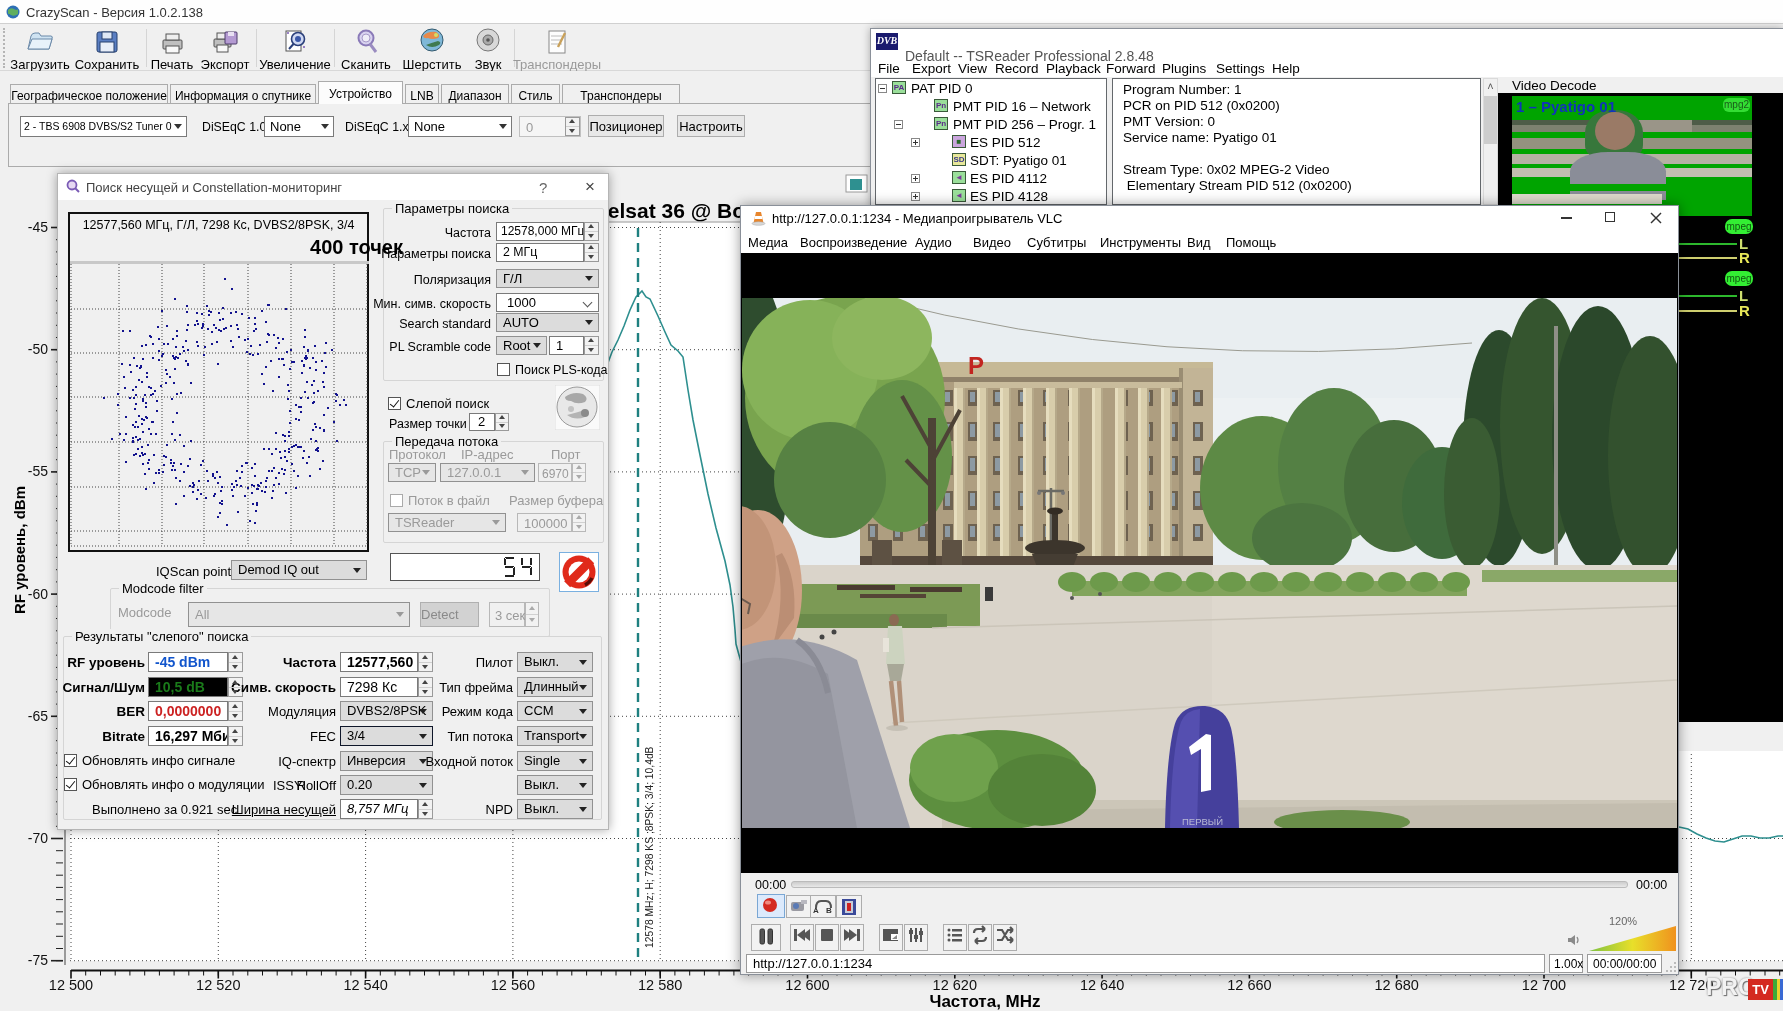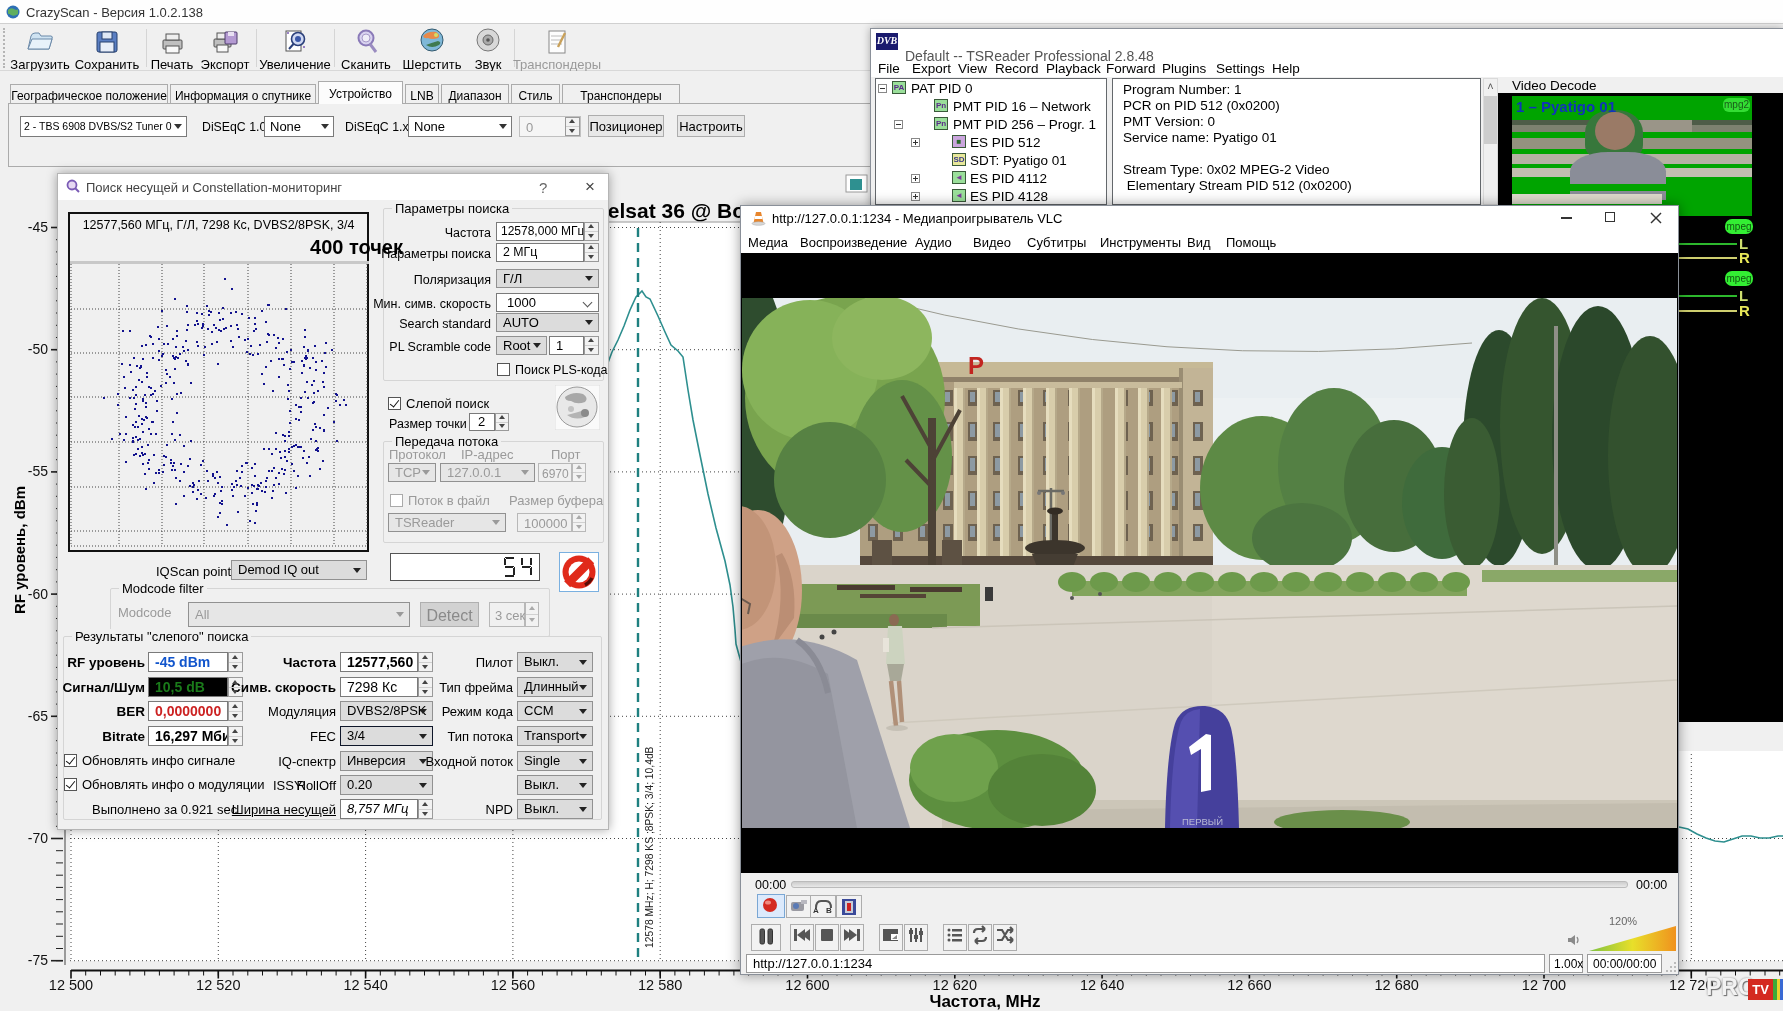--- a/index.html
+++ b/index.html
@@ -994,21 +994,21 @@
     <circle cx="20" cy="20" r="10.5" fill="#fff"></circle>
     <rect x="3" y="16" width="34" height="8.5" fill="#e02a1a" transform="rotate(-45 20 20)"></rect>
     <path d="M33 26 A16.5 16.5 0 0 1 26 33" stroke="#5a0c06" stroke-width="3.5" fill="none"></path>
   </svg>
 <div class="grp" style="left:110px;top:588px;width:440px;height:49px;z-index:11">
     <span>Modcode filter</span>
   </div>
 <span class="lbl dis" style="left:118px;top:605px;z-index:11">Modcode</span>
 <div class="abs" style="left:188px;top:602px;width:222px;height:25px;background:#e6e6e6;border:1px solid #919191;z-index:11;font-size:13px;color:#9a9a9a;padding:4px 0 0 6px;white-space:nowrap;overflow:hidden">All</div>
 <div class="abs" style="z-index:12;left:396px;top:612px;width:0;height:0;border-left:4.5px solid transparent;border-right:4.5px solid transparent;border-top:5.5px solid #9a9a9a"></div>
-<div class="abs" style="left:420px;top:602px;width:59px;height:25px;background:#d2d2d2;border:1px solid #b0b0b0;z-index:11;color:#8a8a8a;font-size:16px;text-align:center;padding-top:4px">Detect</div>
+<div class="abs" style="left:420px;top:602px;width:59px;height:25px;background:#d2d2d2;border:1px solid #b0b0b0;z-index:11;color:#8a8a8a;font-size:13px;padding-top:4px">Detect</div>
 <div class="abs" style="left:489px;top:602px;width:36px;height:25px;background:#f0f0f0;border:1px solid #b8b8b8;z-index:11;font-size:13px;color:#9a9a9a;padding:5px 0 0 5px;white-space:nowrap">3 сек</div>
 <div class="abs" style="left:525px;top:602px;width:14px;height:25px;background:#f2f2f2;border:1px solid #b8b8b8;z-index:11"></div>
 <div class="abs" style="left:529px;top:606px;width:0;height:0;border-left:3px solid transparent;border-right:3px solid transparent;border-bottom:4px solid #aaa;z-index:12"></div>
 <div class="abs" style="left:529px;top:618px;width:0;height:0;border-left:3px solid transparent;border-right:3px solid transparent;border-top:4px solid #aaa;z-index:12"></div>
 <div class="abs" style="left:526px;top:614px;width:12px;height:1px;background:#d0d0d0;z-index:12"></div>
 <div class="grp" style="left:63px;top:636px;width:539px;height:184px;z-index:11">
     <span>Результаты "слепого" поиска</span>
   </div>
 <div class="abs" style="left:-95px;top:655px;width:240px;text-align:right;font-size:13.5px;font-weight:bold;text-decoration:none;z-index:11;white-space:nowrap">RF уровень</div>
 <div class="abs" style="left:148px;top:652px;width:80px;height:20px;background:#fff;border:1px solid #7a7a7a;z-index:11;font-size:14px;font-weight:bold;font-style:normal;color:#1155cc;padding:1px 0 0 6px;white-space:nowrap;overflow:hidden">-45 dBm</div>

